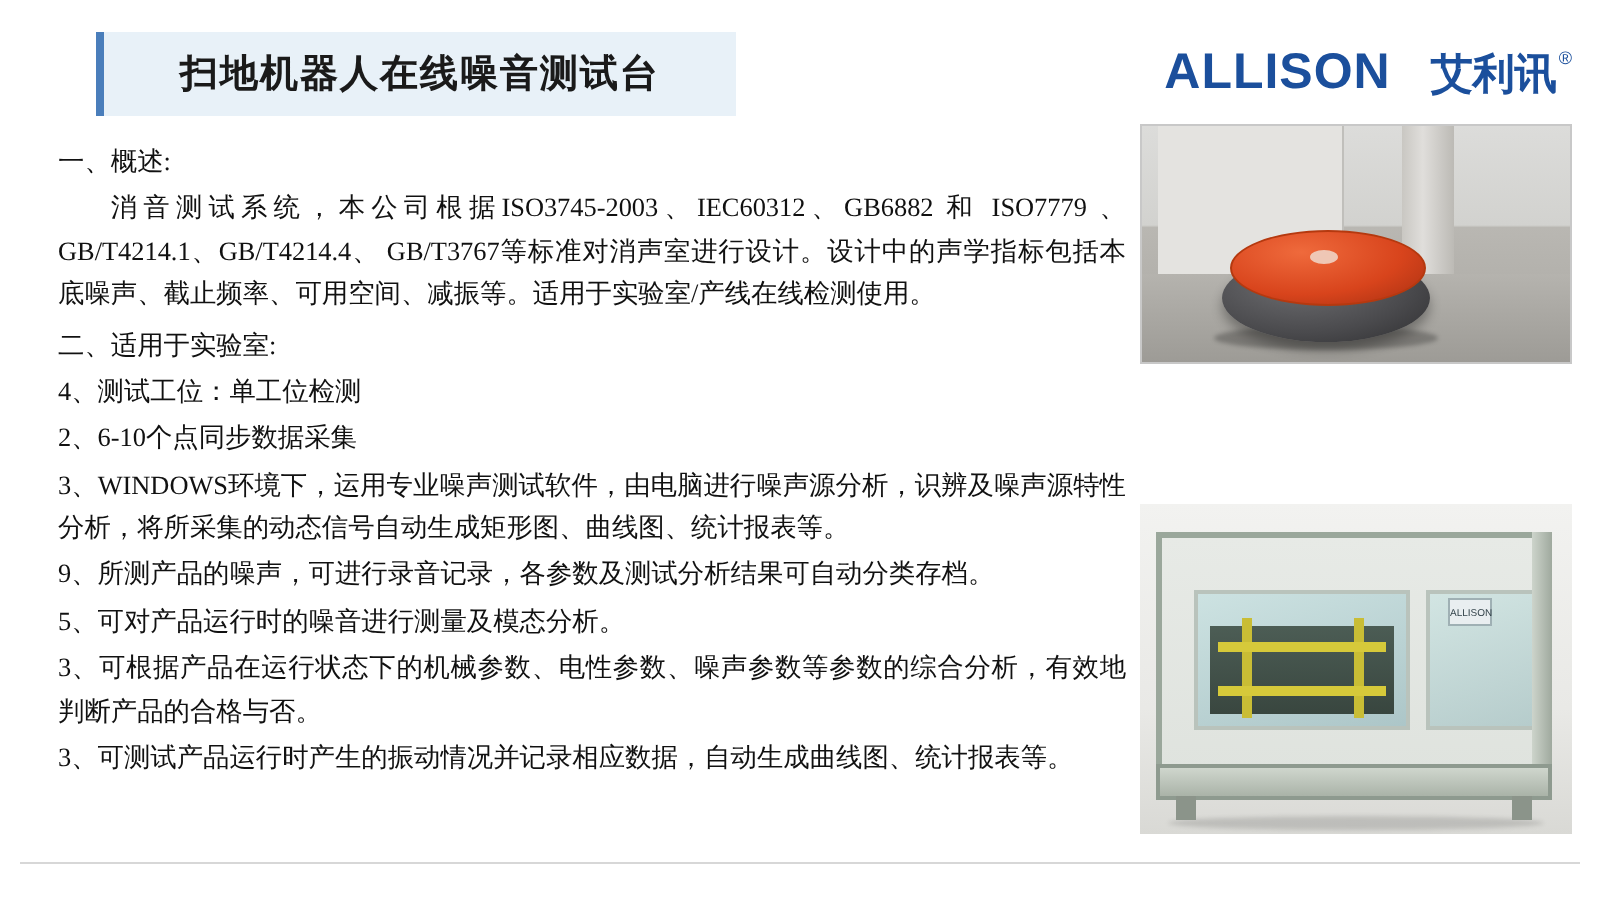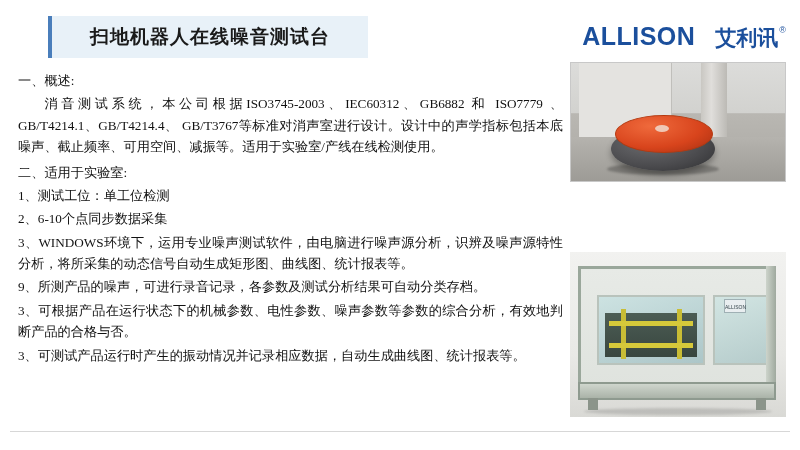--- a/index.html
+++ b/index.html
@@ -79,21 +79,21 @@
   .body-col {
     position: absolute;
     left: 18px;
     top: 70px;
     width: 545px;
   }
   .para {
     font-size: 13.2px;
     line-height: 1.62;
     color: #111111;
-    margin: 0 0 4px 0;
+    margin: 0 0 4px 11px;
     font-family: "Liberation Serif", "DejaVu Serif", serif;
     text-align: justify;
   }
   .para.indent {
     text-indent: 2em;
   }
   .para.tight {
     margin-bottom: 2px;
   }
 
@@ -297,24 +297,25 @@
   <div class="brand">
     <span class="brand-en">ALLISON</span>
     <span class="brand-cn">艾利讯</span>
     <span class="brand-r">®</span>
   </div>
 
   <div class="body-col">
     <p class="para tight">一、概述:</p>
     <p class="para indent">消音测试系统，本公司根据ISO3745-2003、IEC60312、GB6882 和 ISO7779 、GB/T4214.1、GB/T4214.4、 GB/T3767等标准对消声室进行设计。设计中的声学指标包括本底噪声、截止频率、可用空间、减振等。适用于实验室/产线在线检测使用。</p>
     <p class="para tight">二、适用于实验室:</p>
-    <p class="para tight">1、测试工位：单工位检测</p>
+    <p class="para tight">4、测试工位：单工位检测</p>
     <p class="para tight">2、6-10个点同步数据采集</p>
     <p class="para tight">3、WINDOWS环境下，运用专业噪声测试软件，由电脑进行噪声源分析，识辨及噪声源特性分析，将所采集的动态信号自动生成矩形图、曲线图、统计报表等。</p>
     <p class="para tight">9、所测产品的噪声，可进行录音记录，各参数及测试分析结果可自动分类存档。</p>
+    <p class="para tight">5、可对产品运行时的噪音进行测量及模态分析。</p>
     <p class="para tight">3、可根据产品在运行状态下的机械参数、电性参数、噪声参数等参数的综合分析，有效地判断产品的合格与否。</p>
     <p class="para tight">3、可测试产品运行时产生的振动情况并记录相应数据，自动生成曲线图、统计报表等。</p>
   </div>
 
   <div class="photo" id="photo-robot">
     <div class="rv-wall"></div>
     <div class="rv-panel"></div>
     <div class="rv-column"></div>
     <div class="rv-floor"></div>
     <div class="rv-shadow"></div>

